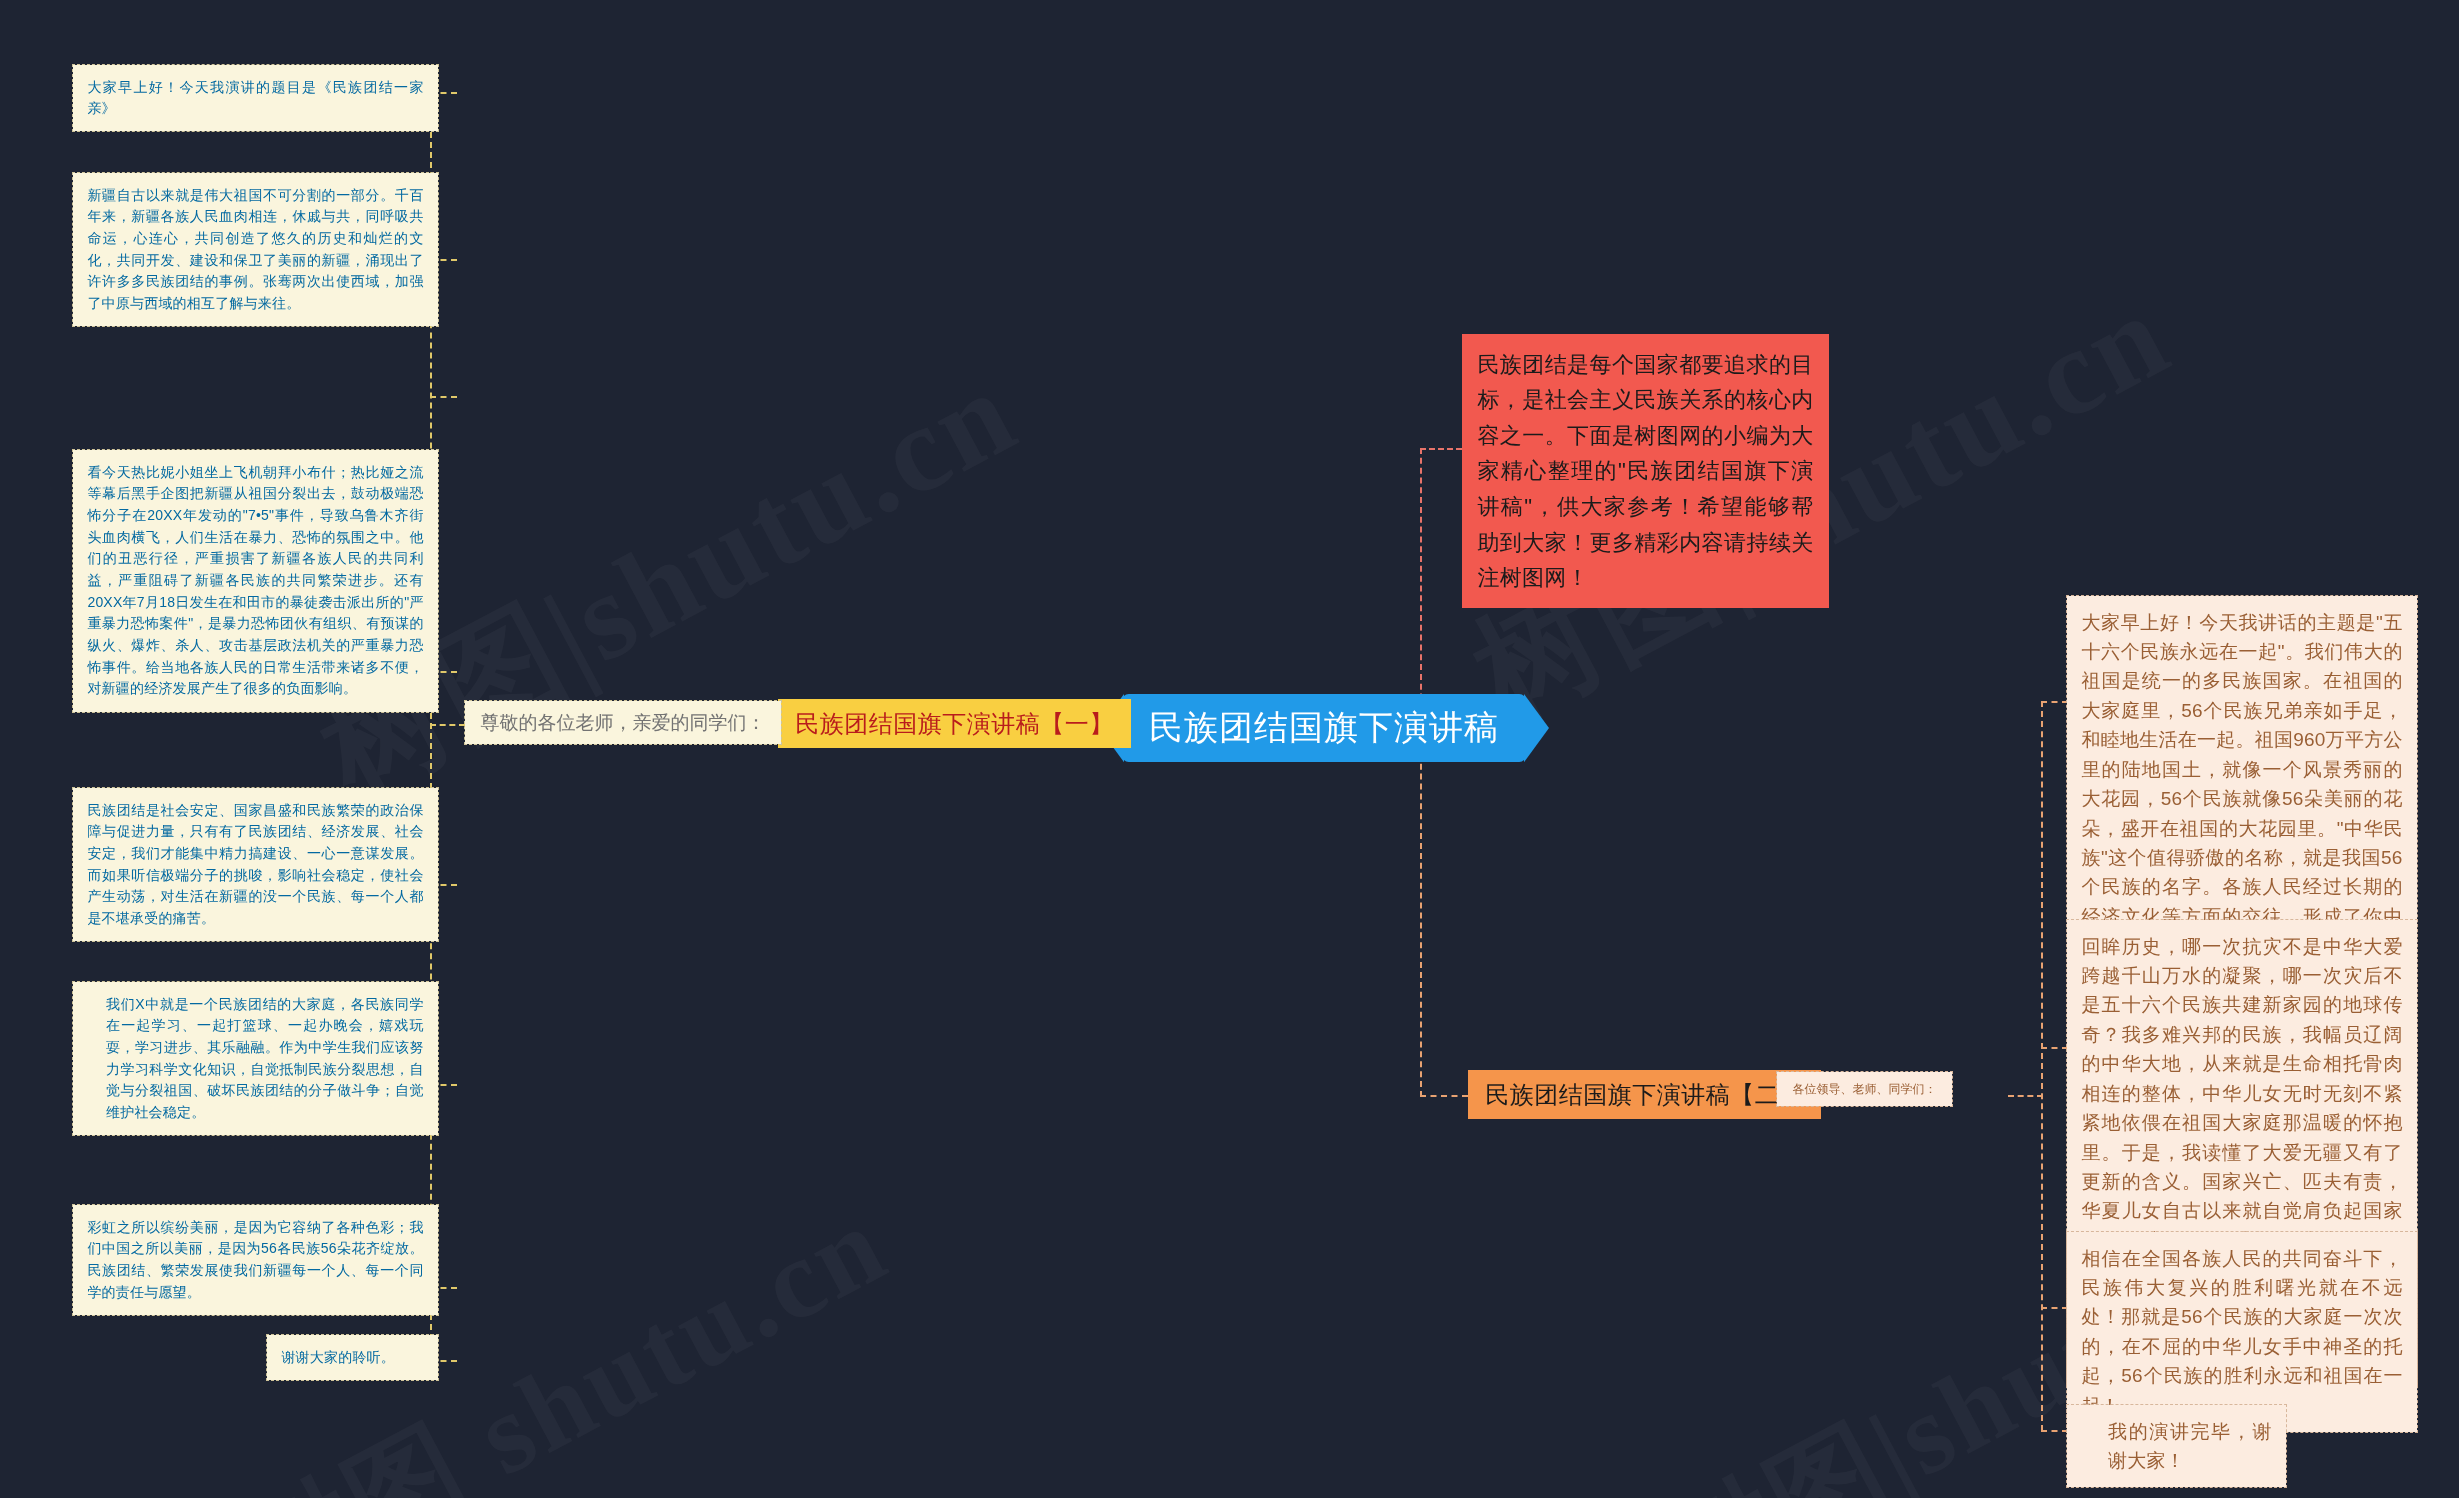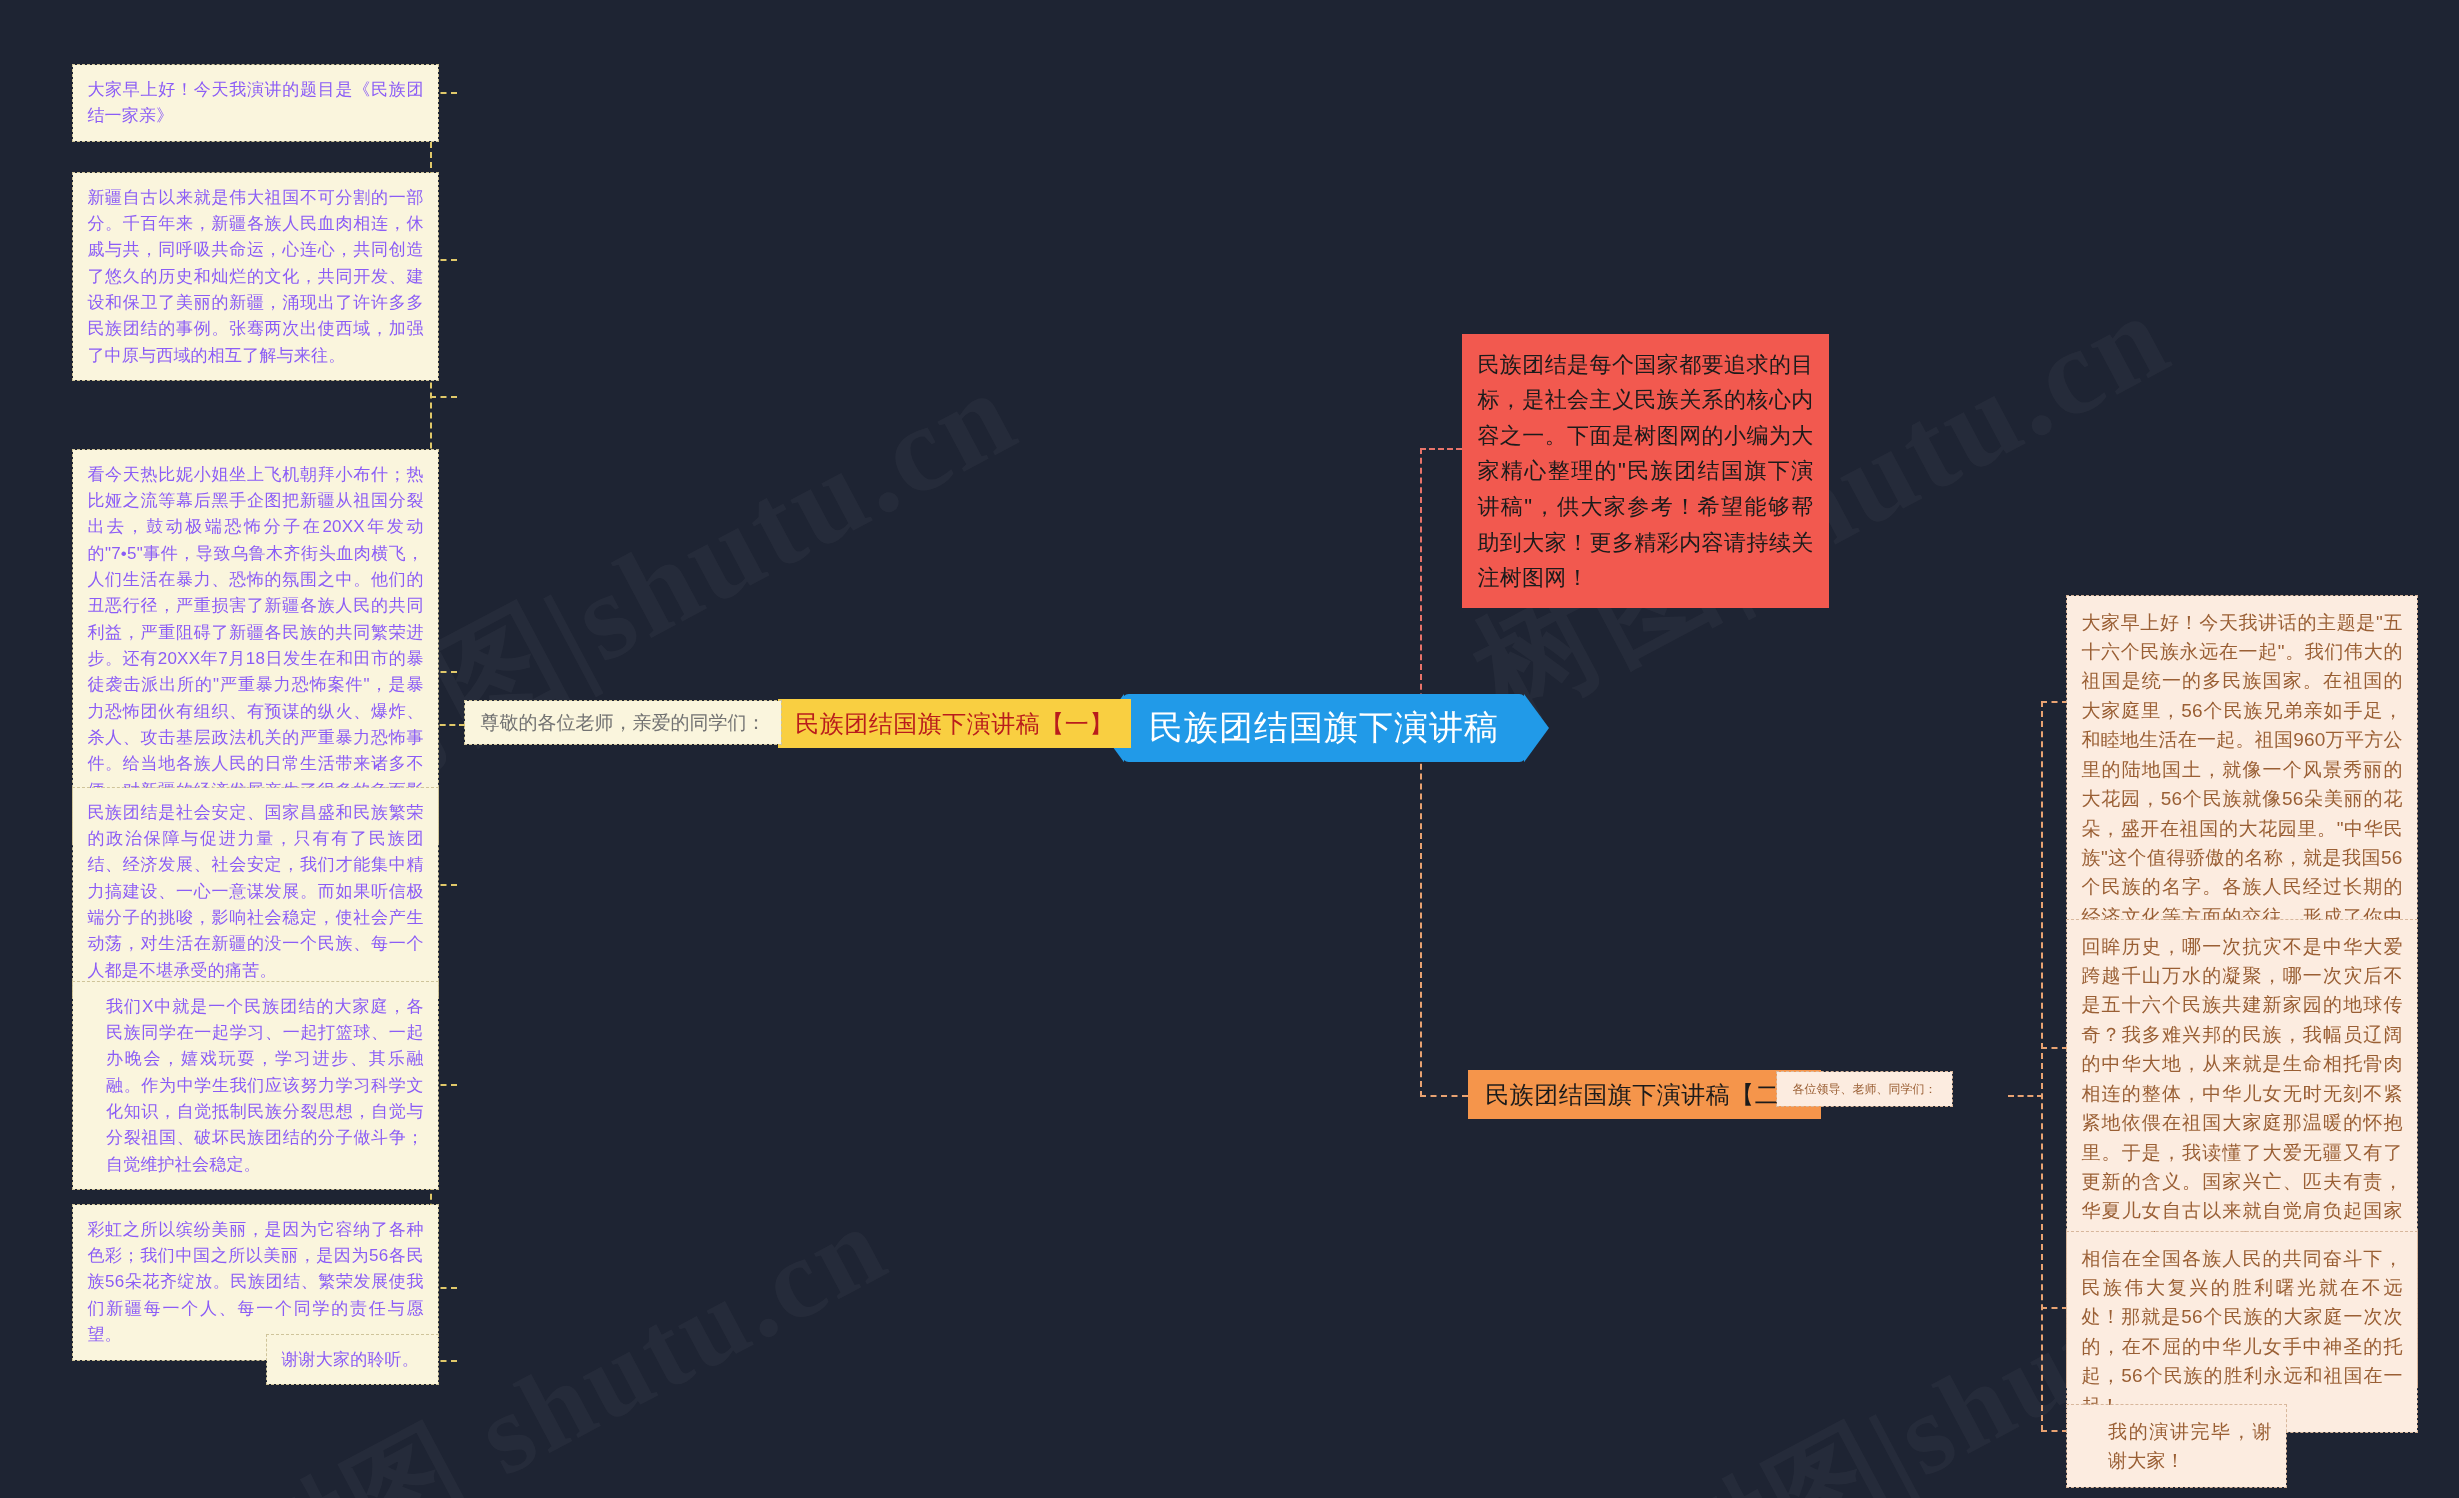--- a/index.html
+++ b/index.html
@@ -33,21 +33,21 @@
   .branch2{background:#f5954b;color:#1b1b1b;font-size:24px;
     padding:10.6px 17.3px;white-space:nowrap;line-height:1.15;letter-spacing:0.5px;}
 
   .sub-y{background:#faf5dd;color:#737373;font-size:19px;
     padding:8.6px 15.4px;white-space:nowrap;
     outline:1.9px dashed #cfc49a;outline-offset:0px;}
   .sub-o{background:#fcece0;color:#9a5f34;font-size:12px;
     padding:8.6px 15.4px;white-space:nowrap;
     outline:1.9px dashed #d8b79c;outline-offset:0px;}
 
-  .leaf-y{background:#faf5dd;color:#8b5cf6;font-size:17px;line-height:1.55;
+  .leaf-y{background:#faf5dd;color:#0369a1;font-size:14px;line-height:1.55;
     padding:11.5px 14.4px;letter-spacing:0.2px;
     outline:1.9px dashed #cfc49a;outline-offset:0px;text-align:justify;}
   .leaf-o{background:#fcece0;color:#9a5f34;font-size:19px;line-height:1.55;
     padding:11.5px 14.4px;letter-spacing:0.2px;
     outline:1.9px dashed #d8b79c;outline-offset:0px;text-align:justify;}
 
   .intro-red{background:#f2594f;color:#1b1b1b;font-size:22px;line-height:1.62;
     padding:12.5px 15.4px;text-align:justify;letter-spacing:0.3px;}
 
   

